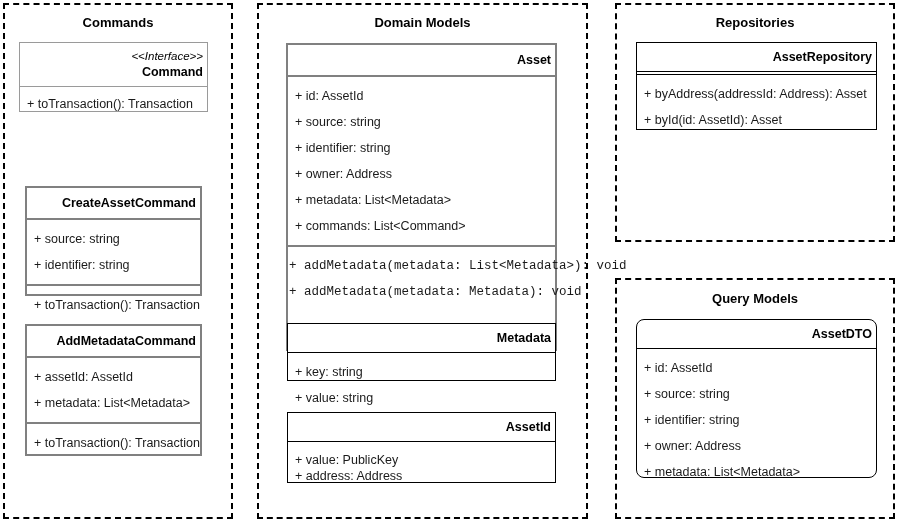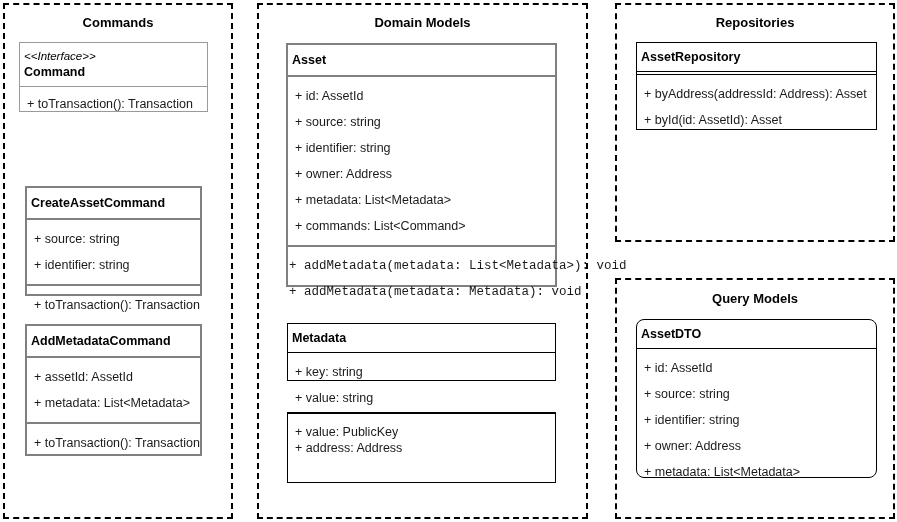--- a/index.html
+++ b/index.html
@@ -41,21 +41,21 @@
     border: 2px solid #808080;
   }
   .uml-class.gray-thin {
     border: 1px solid #9a9a9a;
   }
   .uml-class.black-thin {
     border: 1px solid #000000;
   }
 
   .uml-header {
-    text-align: left;
+    text-align: right;
     font-size: 12.5px;
     font-weight: bold;
     color: #000000;
     box-sizing: border-box;
   }
   .uml-stereotype {
     display: block;
     font-style: italic;
     font-weight: normal;
     font-size: 11.5px;
@@ -147,21 +147,21 @@
   <div class="sep-gray"></div>
   <div class="uml-compartment" style="padding:6px 7px;">
     <div class="uml-row">+ toTransaction(): Transaction</div>
   </div>
 </div>
 
 <div class="package" style="left:257px; top:3px; width:331px; height:516px;">
   <div class="package-title" style="margin-top:10px;">Domain Models</div>
 </div>
 
-<div class="uml-class gray-thick" style="left:286px; top:43px; width:271px; height:244px;">
+<div class="uml-class gray-thick" style="left:286px; top:43px; width:271px; height:308px;">
   <div class="uml-header" style="padding:7px 4px 7px 4px;">
     <span class="uml-name">Asset</span>
   </div>
   <div class="sep-gray"></div>
   <div class="uml-compartment" style="padding:6px 7px;">
     <div class="uml-row">+ id: AssetId</div>
     <div class="uml-row">+ source: string</div>
     <div class="uml-row">+ identifier: string</div>
     <div class="uml-row">+ owner: Address</div>
     <div class="uml-row">+ metadata: List&lt;Metadata&gt;</div>
@@ -179,20 +179,23 @@
     <span class="uml-name">Metadata</span>
   </div>
   <div class="sep-black"></div>
   <div class="uml-compartment" style="padding:6px 7px;">
     <div class="uml-row">+ key: string</div>
     <div class="uml-row">+ value: string</div>
   </div>
 </div>
 
 <div class="uml-class black-thin" style="left:287px; top:412px; width:269px; height:71px;">
+  <div class="uml-header" style="padding:6px 4px 6px 4px;">
+    <span class="uml-name">AssetId</span>
+  </div>
   <div class="sep-black"></div>
   <div class="uml-compartment" style="padding:10px 7px;">
     <div class="uml-row tight">+ value: PublicKey</div>
     <div class="uml-row tight">+ address: Address</div>
   </div>
 </div>
 
 <div class="package" style="left:615px; top:3px; width:280px; height:239px;">
   <div class="package-title" style="margin-top:10px;">Repositories</div>
 </div>

